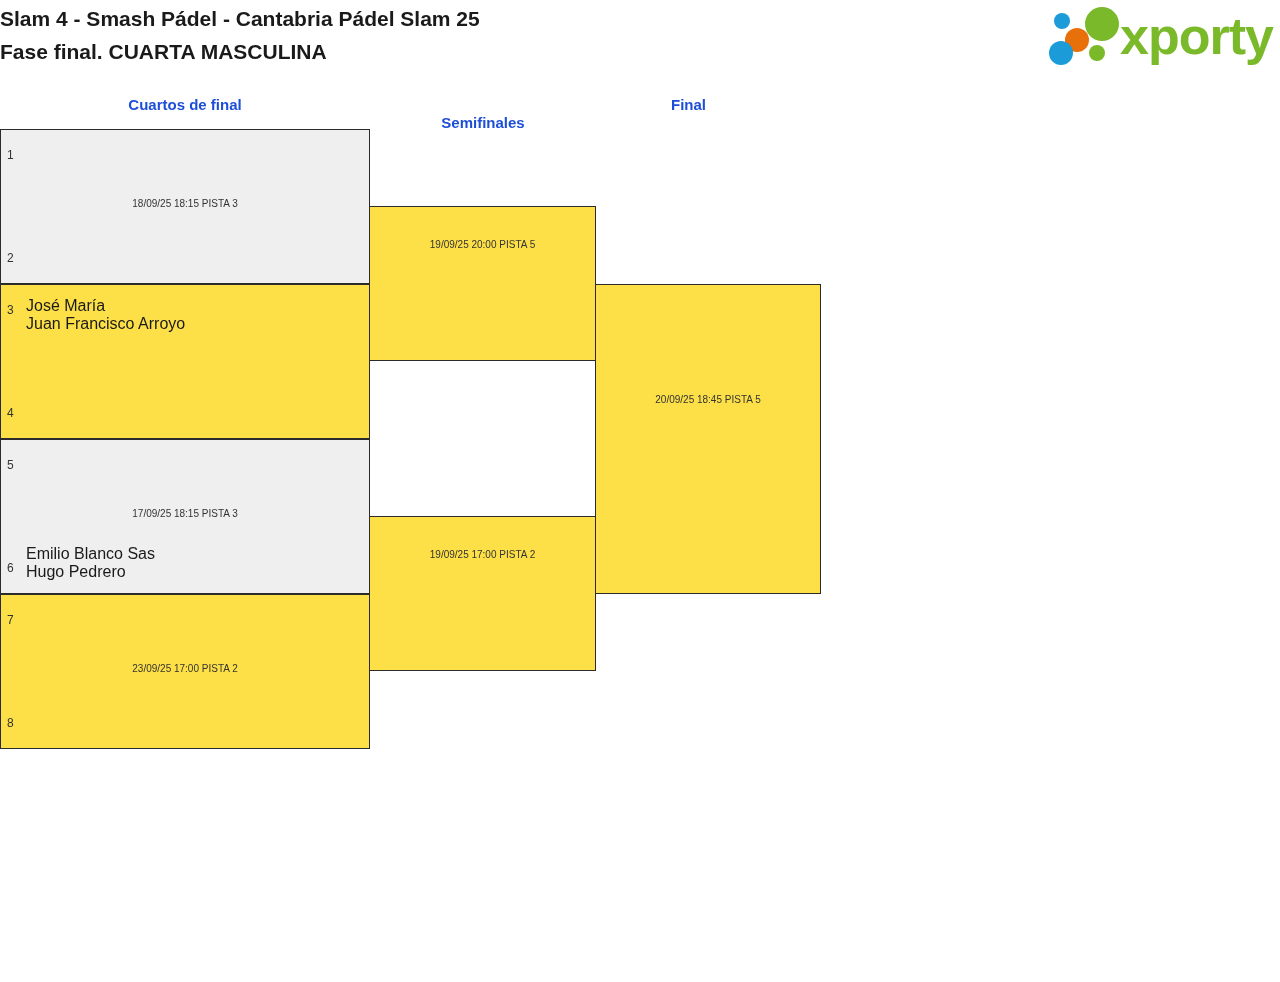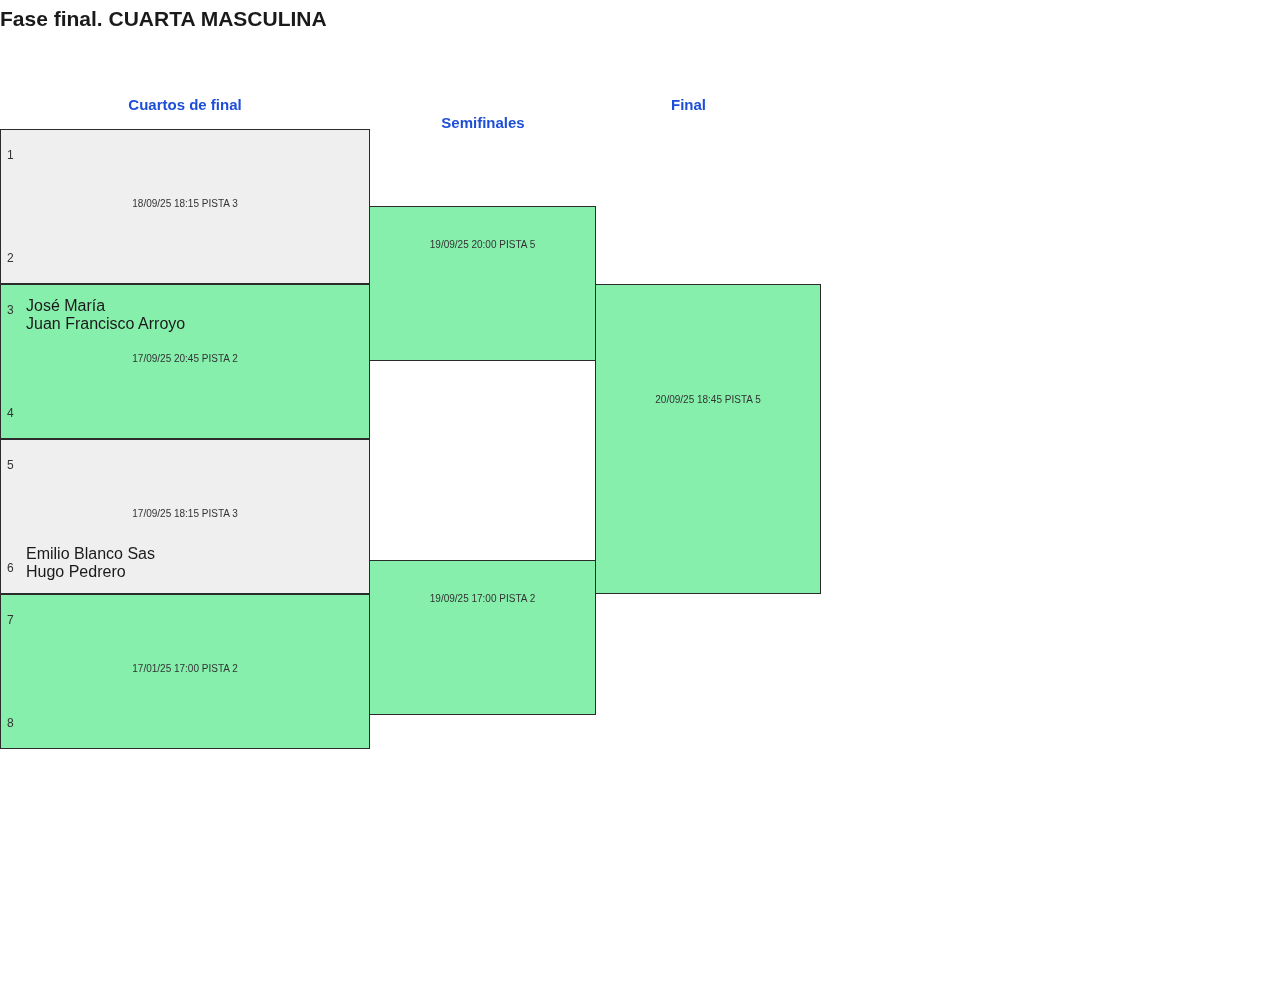--- a/index.html
+++ b/index.html
@@ -67,21 +67,21 @@
     position: absolute;
     left: 0;
     top: 129px;
     width: 900px;
     height: 640px;
   }
 
   .match {
     position: absolute;
     border: 1px solid #2b2b2b;
-    background: #86efac;
+    background: #fde047;
   }
   .match.shaded { background: #efefef; }
 
   .seed {
     position: absolute;
     left: 6px;
     font-size: 12px;
     color: #333333;
     line-height: 14px;
   }
@@ -112,36 +112,47 @@
 
   
   #m-qf-0 { left: 0px; top: 0px;   width: 370px; height: 155px; }
   #m-qf-1 { left: 0px; top: 155px; width: 370px; height: 155px; }
   #m-qf-2 { left: 0px; top: 310px; width: 370px; height: 155px; }
   #m-qf-3 { left: 0px; top: 465px; width: 370px; height: 155px; }
   .qf .match-info { top: 68px; }
 
   
   #m-sf-0 { left: 369px; top: 77px;  width: 227px; height: 155px; }
-  #m-sf-1 { left: 369px; top: 387px; width: 227px; height: 155px; margin-top: 44px; }
+  #m-sf-1 { left: 369px; top: 387px; width: 227px; height: 155px; }
   .sf .match-info { top: 32px; }
 
   
   #m-f-0  { left: 595px; top: 155px; width: 226px; height: 310px; }
   .fin .match-info { top: 109px; }
 </style>
 </head>
 <body>
 
 <div id="header">
 
   <div id="title-block">
+    <div class="title-line">Slam 4 - Smash Pádel - Cantabria Pádel Slam 25</div>
     <div class="title-line">Fase final. CUARTA MASCULINA</div>
   </div>
 
+  <div id="logo">
+    <svg width="232" height="64" viewBox="0 0 232 64" xmlns="http://www.w3.org/2000/svg">
+      <circle cx="16" cy="17" r="8" fill="#1B9BD8"></circle>
+      <circle cx="56" cy="20" r="17" fill="#7AB929"></circle>
+      <circle cx="31" cy="36" r="12" fill="#E8700A"></circle>
+      <circle cx="15" cy="49" r="12" fill="#1B9BD8"></circle>
+      <circle cx="51" cy="49" r="8" fill="#7AB929"></circle>
+      <text x="74" y="50" font-family="Liberation Sans, sans-serif" font-size="52" font-weight="bold" fill="#7AB929" letter-spacing="-1">xporty</text>
+    </svg>
+  </div>
 
 </div>
 
 <div class="round-header" id="round-header-0">Cuartos de final</div>
 <div class="round-header" id="round-header-1">Semifinales</div>
 <div class="round-header" id="round-header-2">Final</div>
 
 <div id="bracket">
 
   <div class="match qf shaded" id="m-qf-0">
@@ -151,40 +162,39 @@
     <div class="seed bottom">2</div>
     <div class="team bottom"></div>
   </div>
 
   <div class="match qf" id="m-qf-1">
     <div class="seed top">3</div>
     <div class="team top">
       <span class="pl">José María</span>
       <span class="pl">Juan Francisco Arroyo</span>
     </div>
-    <div class="match-info">17/09/25 20:45 PISTA 2</div>
     <div class="seed bottom">4</div>
     <div class="team bottom"></div>
   </div>
 
   <div class="match qf shaded" id="m-qf-2">
     <div class="seed top">5</div>
     <div class="team top"></div>
     <div class="match-info">17/09/25 18:15 PISTA 3</div>
     <div class="seed bottom">6</div>
     <div class="team bottom">
       <span class="pl">Emilio Blanco Sas</span>
       <span class="pl">Hugo Pedrero</span>
     </div>
   </div>
 
   <div class="match qf" id="m-qf-3">
     <div class="seed top">7</div>
     <div class="team top"></div>
-    <div class="match-info">17/01/25 17:00 PISTA 2</div>
+    <div class="match-info">23/09/25 17:00 PISTA 2</div>
     <div class="seed bottom">8</div>
     <div class="team bottom"></div>
   </div>
 
   <div class="match sf" id="m-sf-0">
     <div class="team top"></div>
     <div class="match-info">19/09/25 20:00 PISTA 5</div>
     <div class="team bottom"></div>
   </div>
 

